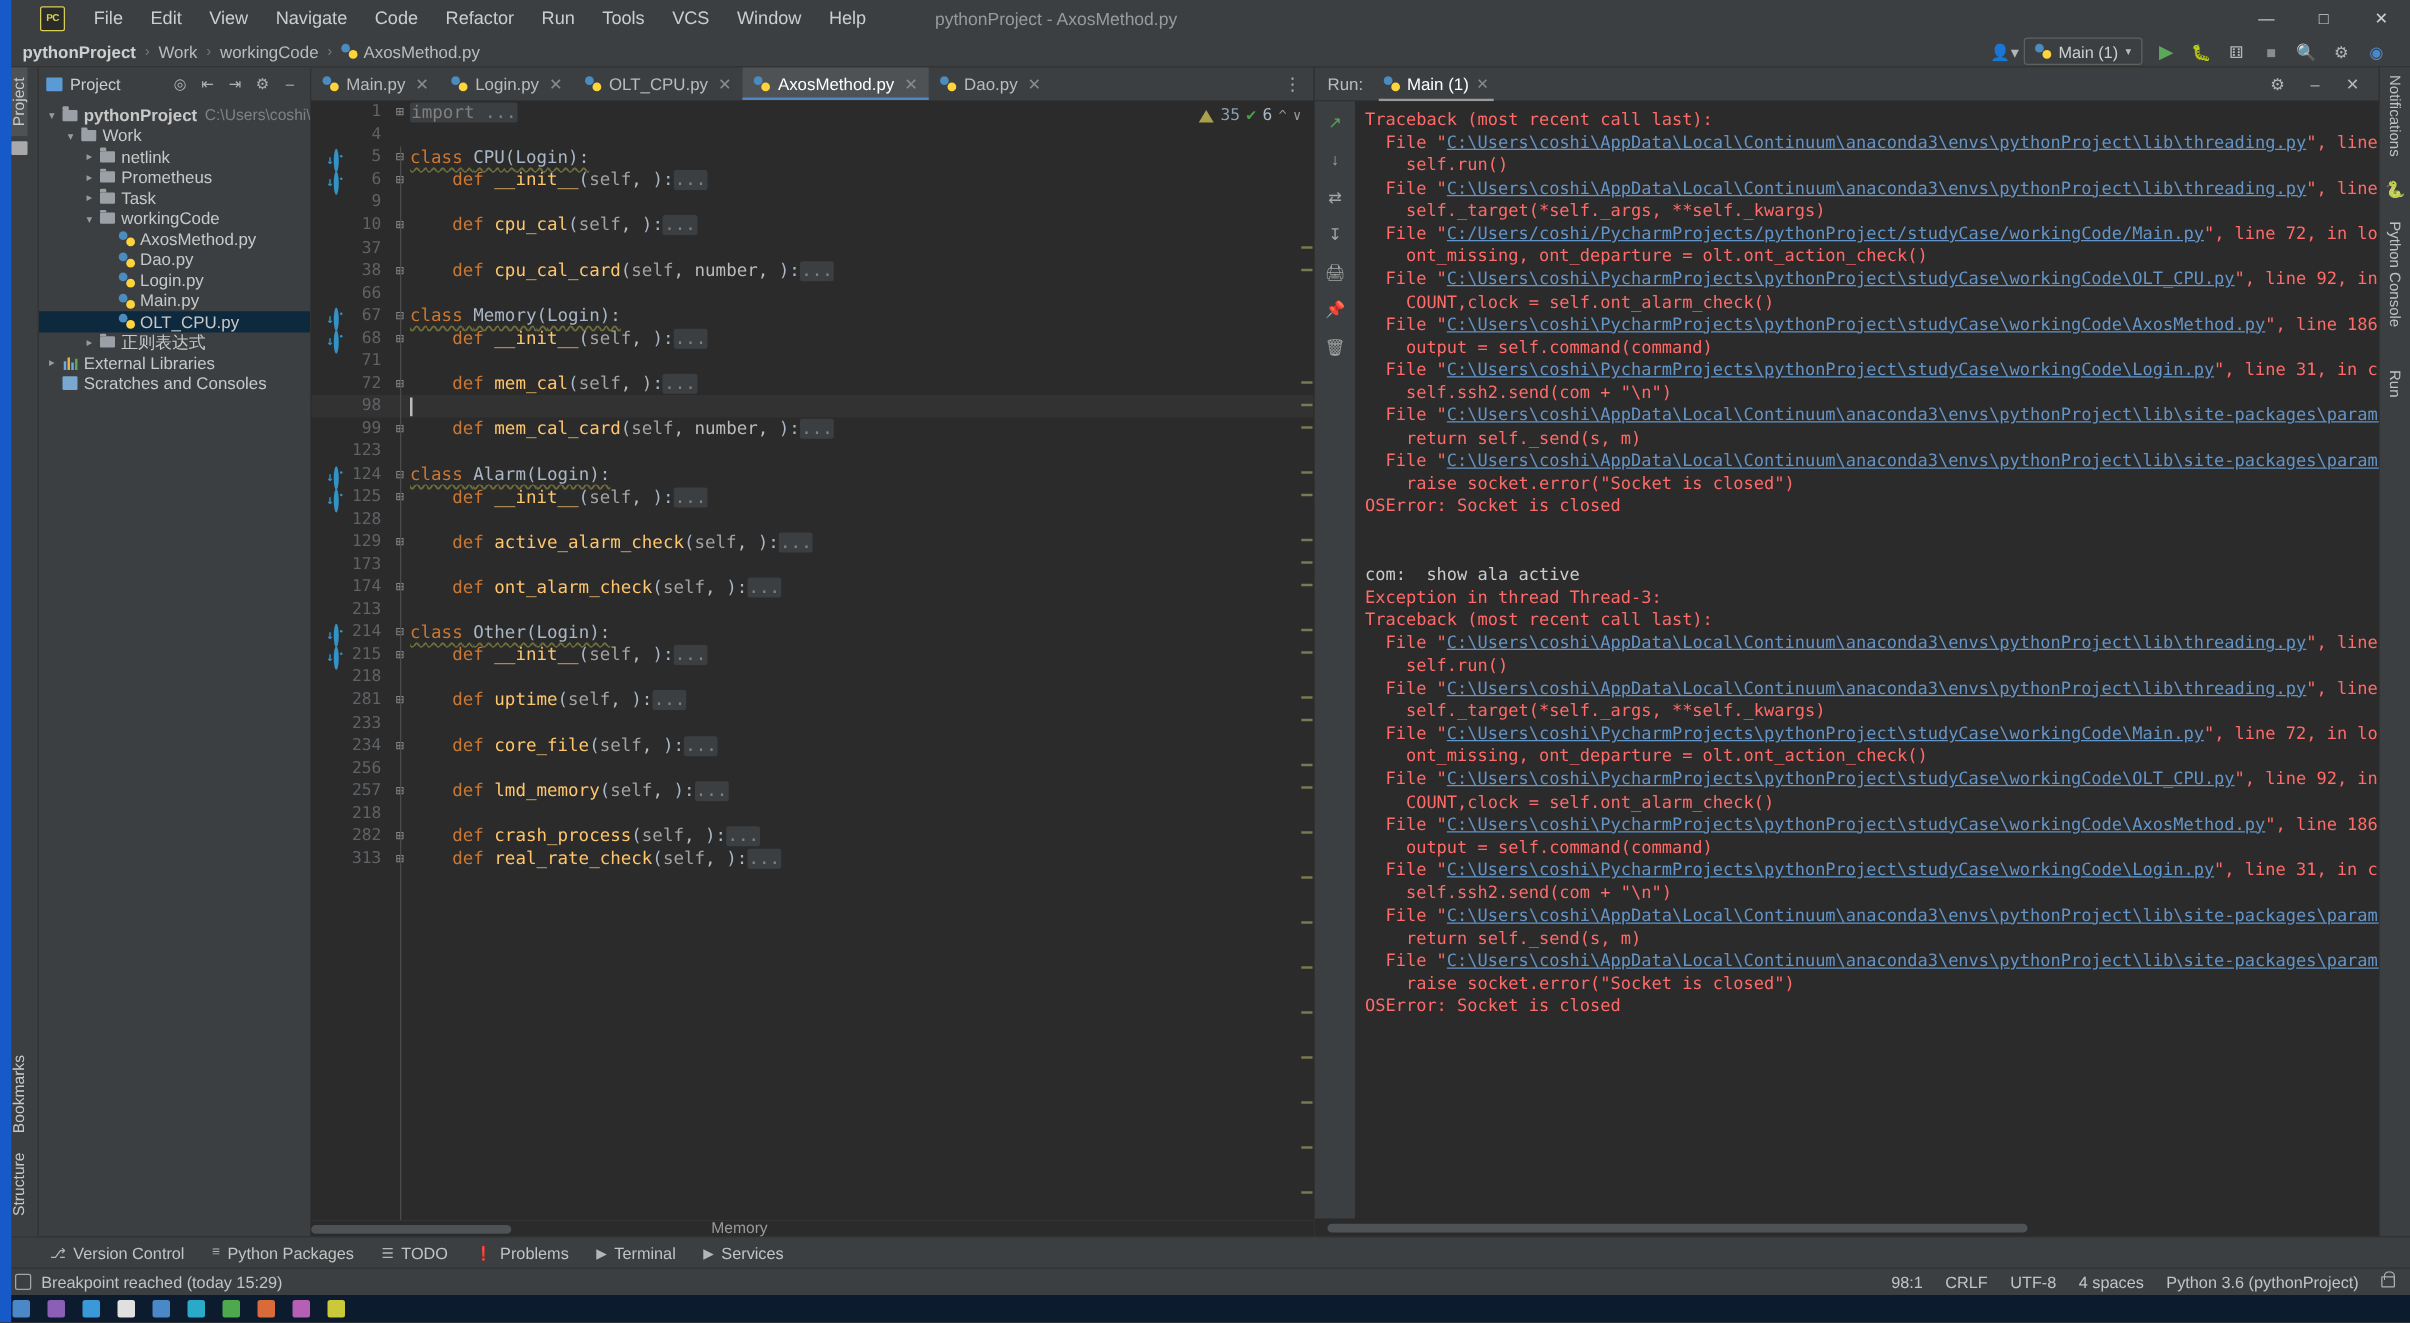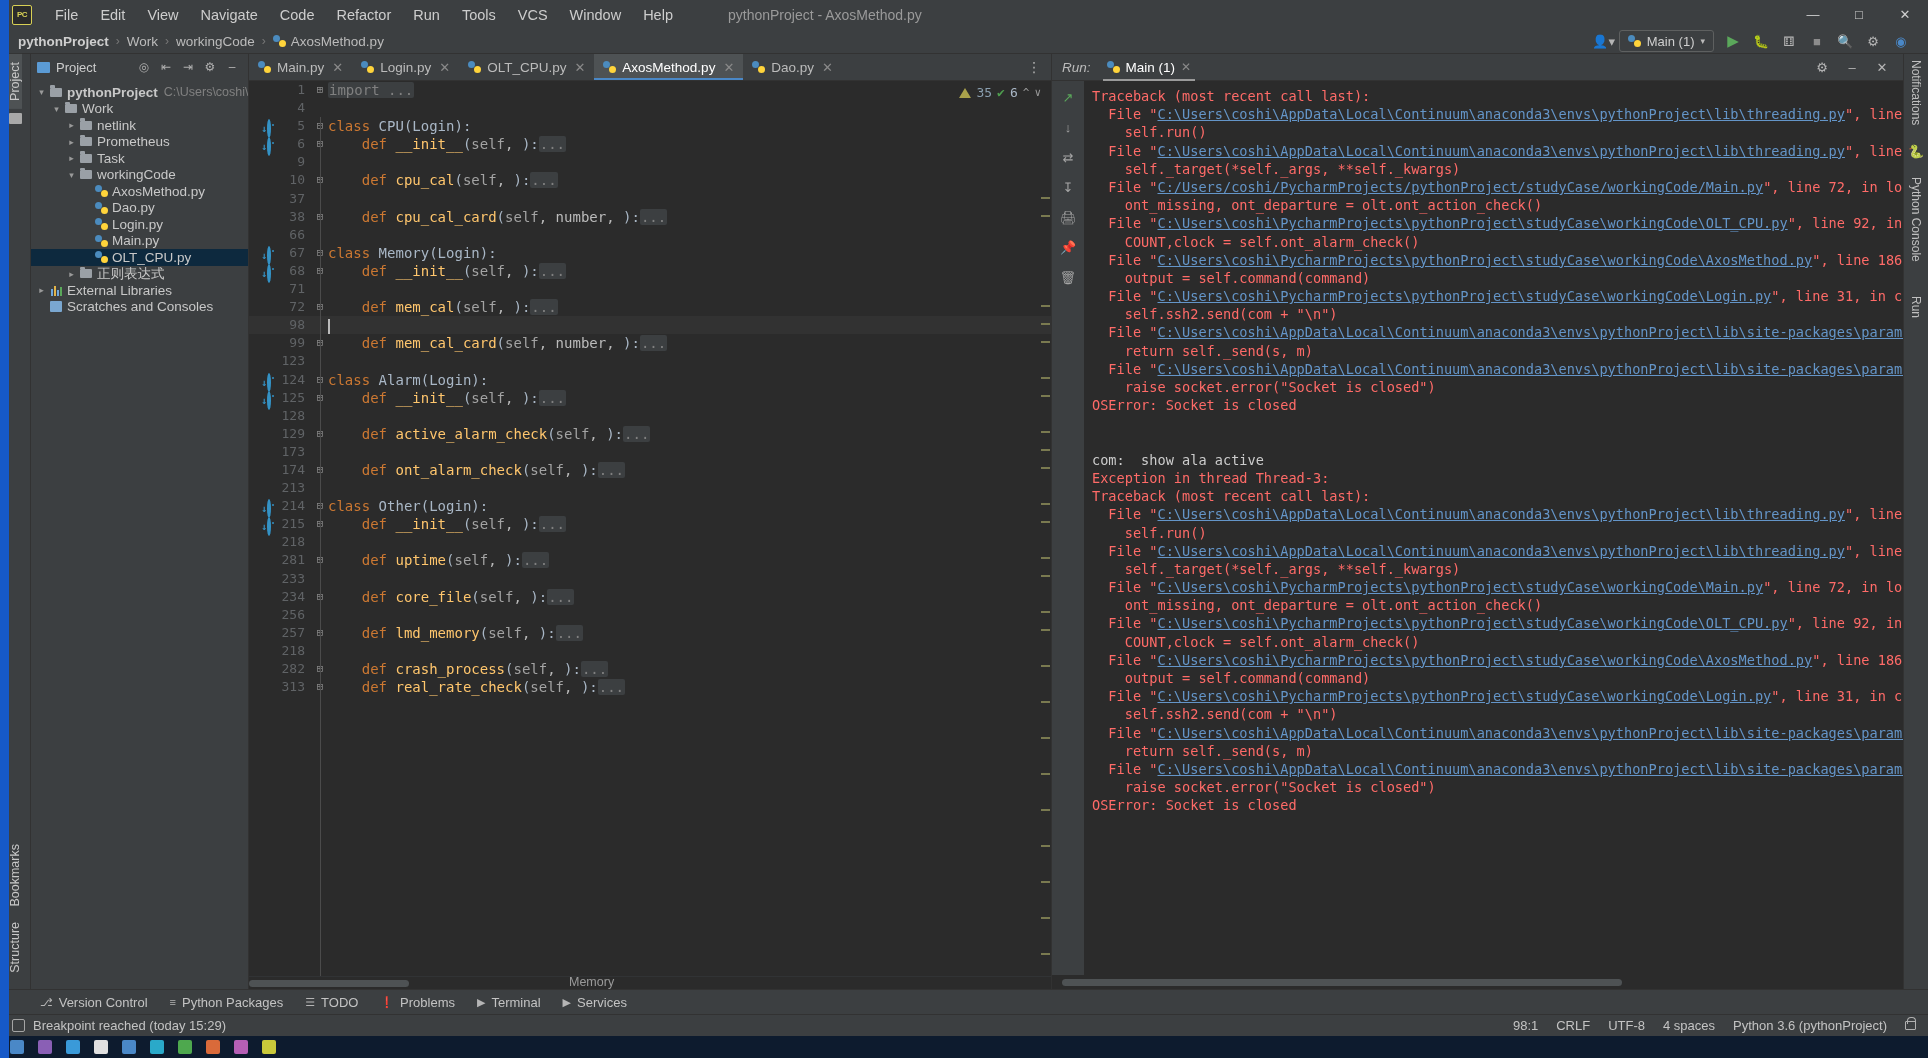--- a/index.html
+++ b/index.html
@@ -14,21 +14,21 @@
 
   
   .menubar {
     height: 29px; background: #3c3f41; display: flex; align-items: center;
     flex: 0 0 29px; position: relative;
   }
   .left-blue-strip {
     position: absolute; left: 0; top: 0; width: 9px; height: 1058px; background: #1659c8; z-index: 40;
   }
   .pc-logo {
-    width: 20px; height: 20px; margin-left: 12px; margin-right: 12px;
+    width: 20px; height: 20px; margin-left: 32px; margin-right: 12px;
     border: 1.5px solid #d8d055; border-radius: 2px; background: #2b2b2b;
     display:flex; align-items:center; justify-content:center;
     font-size: 8px; color: #d8d055; font-weight: bold; letter-spacing:-0.5px;
   }
   .menu-item {
     font-size: 14.5px; color: #cdcdcd; padding: 2px 11px; cursor: default; white-space: nowrap;
   }
   .win-title { font-size: 14px; color: #9a9a9a; margin-left: 44px; white-space: nowrap; }
   .win-ctrls { margin-left: auto; display: flex; align-items: center; height: 29px; }
   .win-btn { width: 46px; height: 29px; display:flex; align-items:center; justify-content:center; color:#cfcfcf; font-size:13px; }
@@ -139,21 +139,21 @@
     display:flex; align-items:center; justify-content:center; height:18.1px;
   }
   .code-txt { flex:1 1 auto; }
   .kw { color:#cc7832; }
   .cls-name { color:#a9b7c6; }
   .fn { color:#ffc66d; }
   .self { color:#a3a3a3; }
   .punct { color:#a9b7c6; }
   .dots { background:#3c3f41; color:#808080; border-radius:2px; padding:0 1px;}
   .imp { color:#a9b7c6; }
-  .squig { text-decoration-style: wavy; text-decoration-color:#6e6e3a; text-underline-offset:3px;text-align:center;}
+  .squig { text-decoration: underline; text-decoration-style: wavy; text-decoration-color:#6e6e3a; text-underline-offset:3px;text-align:center;}
   .cur-line { background:#323232;align-items:flex-end; }
   .caret { display:inline-block; width:1.5px; height:15px; background:#bbbbbb; vertical-align:middle; }
 
   
   .inspect-widget {
     position:absolute; right:10px; top:4px; display:flex; align-items:center; gap:5px;
     font-family:"DejaVu Sans Mono", monospace; font-size:13px; z-index:6;
   }
   .warn-tri { width:0;height:0;border-left:6px solid transparent;border-right:6px solid transparent;border-bottom:10px solid #a9a14b;}
   .ok-check { color:#4f9e4f; font-size:13px; font-weight:bold;}
@@ -166,21 +166,21 @@
   .edge-mark { position:absolute; right:1px; width:9px; height:1.5px; background:#7a7a50; }
 
   
   .ed-hscroll { height:13px; flex:0 0 13px; background:#2b2b2b; position:relative; border-top:1px solid #313335;}
   .ed-hscroll .thumb { position:absolute; left:0; top:3px; height:7px; width:160px; background:#4e5254; border-radius:4px;}
   .mem-indicator { position:absolute; left:320px; top:-2px; font-size:12.5px; color:#9a9a9a;}
 
   
   .run-panel { width: 852px; flex:0 0 852px; display:flex; flex-direction:column; background:#2b2b2b; border-left:1px solid #323232; min-width:0;}
   .run-head { height:27px; flex:0 0 27px; background:#3c3f41; display:flex; align-items:center; padding-left:10px; gap:8px; border-bottom:1px solid #323232;}
-  .run-label { font-size:13.5px; color:#bbbbbb;font-style:italic; }
+  .run-label { font-size:13.5px; color:#bbbbbb; }
   .run-tab { display:flex; align-items:center; gap:6px; font-size:13.5px; color:#ffffff; padding:0 8px; height:27px; position:relative;}
   .run-tab:after{content:'';position:absolute;left:4px;right:4px;bottom:0;height:2px;background:#9a9a9a;}
   .run-head-right { margin-left:auto; display:flex; align-items:center; gap:4px; padding-right:8px;}
   .run-body { flex:1 1 auto; display:flex; min-height:0; }
   .run-sidebar { width:32px; flex:0 0 32px; background:#3c3f41; display:flex; flex-direction:column; align-items:center; padding-top:6px; gap:10px;}
   .rs-icon { width:20px; height:20px; display:flex; align-items:center; justify-content:center; color:#a5a5a5; font-size:13px;}
   .console {
     flex:1 1 auto; background:#2b2b2b; overflow:hidden; position:relative;
     font-family:"DejaVu Sans Mono", monospace; font-size:13.6px; line-height:18.2px;
     padding: 6px 0 0 8px; min-width:0;

